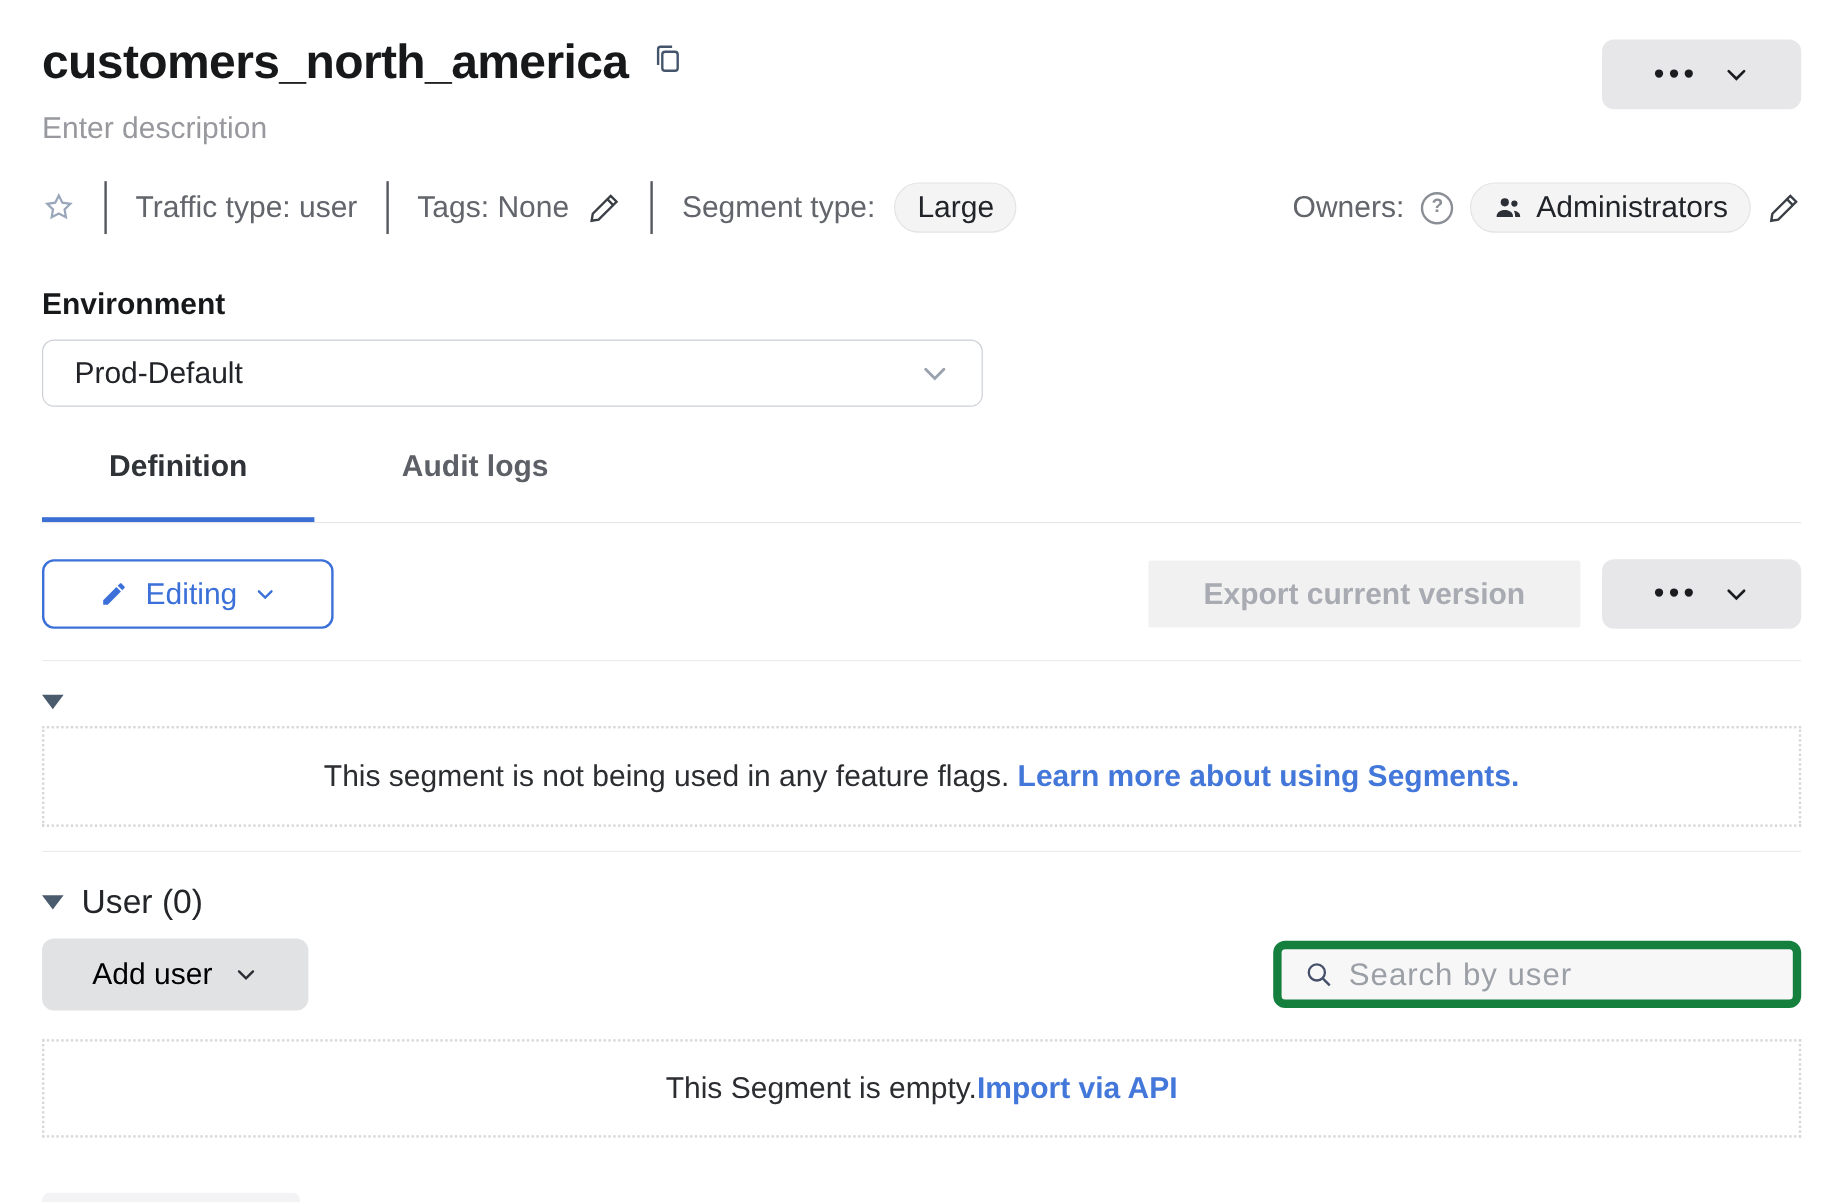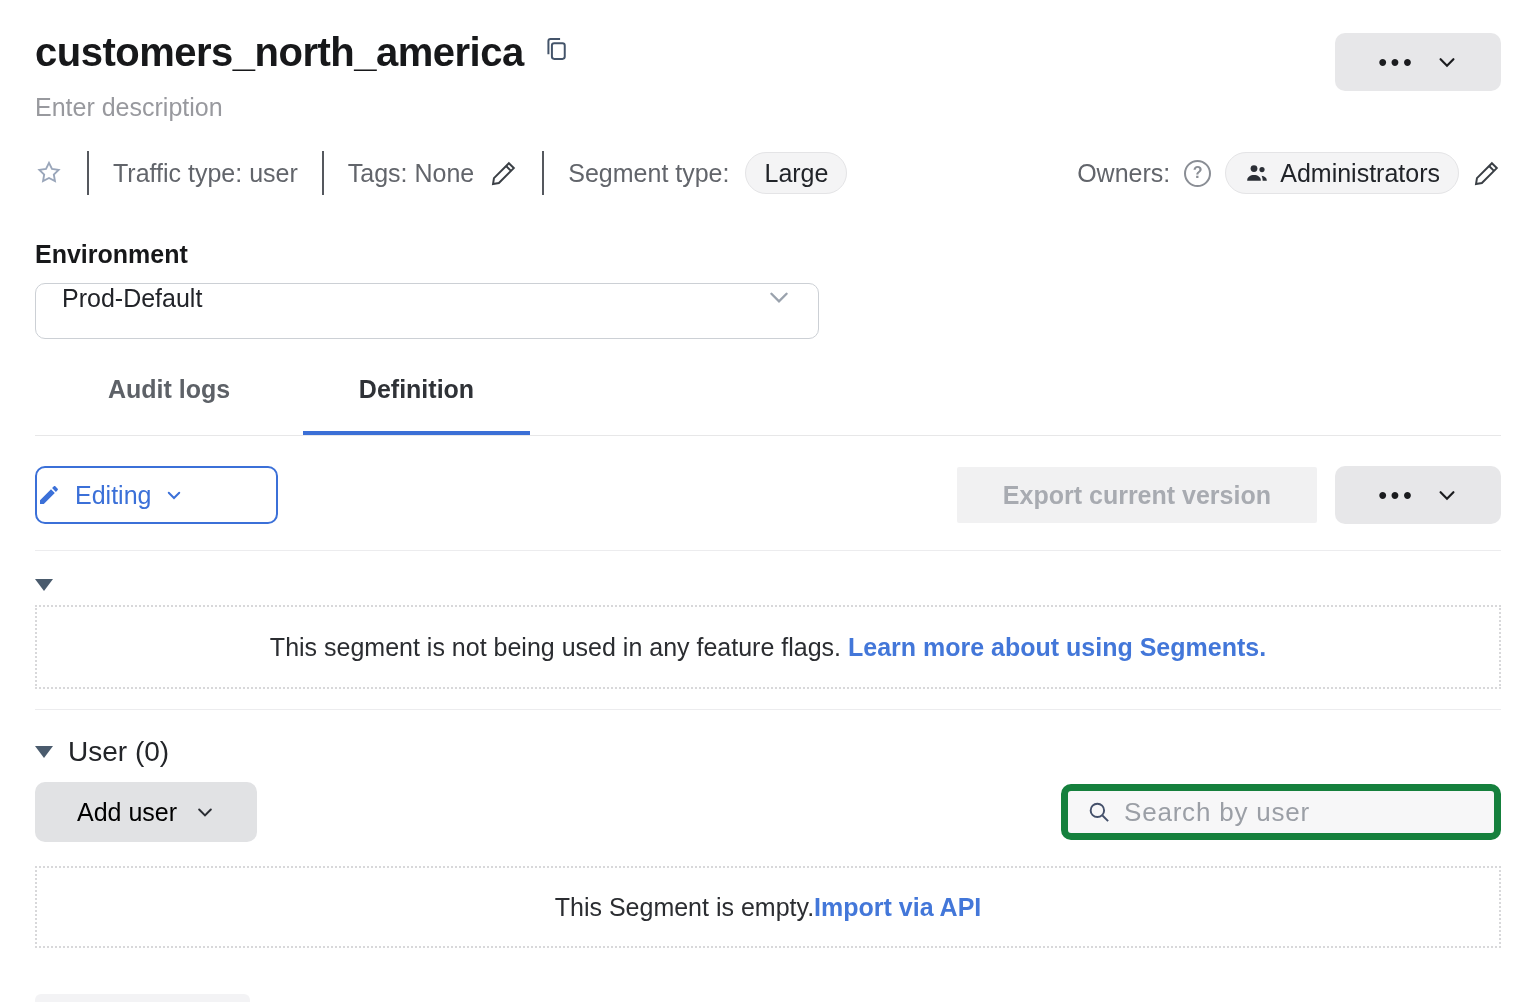--- a/index.html
+++ b/index.html
@@ -31,37 +31,37 @@
 
   .more-btn { position:absolute; top:33px; right:35px; width:166px; height:58px;
     background:#e7e7e9; border:none; border-radius:10px; display:flex; align-items:center;
     justify-content:center; gap:20px; cursor:pointer; }
   .dots { font-size:24px; font-weight:700; letter-spacing:4px; color:#1b1c1f; line-height:1; }
   .chev { width:22px; height:22px; color:#1b1c1f; }
 
   
   .env-label { margin-top:44px; font-size:25px; font-weight:700; color:#17181a; }
   .env-select { margin-top:14px; width:784px; height:56px; border:1px solid #ccd0d5;
-    border-radius:10px; display:flex; padding:0 26px; cursor:pointer; }
+    border-radius:10px; display:flex; align-items:center; padding:0 26px; cursor:pointer; }
   .env-select .value { font-size:25px; color:#212328; flex:1; }
   .env-select .chev { color:#9aa2ad; width:26px; height:26px; }
 
   
   .tabs { margin-top:36px; display:flex; border-bottom:1px solid #e7e7e8; }
   .tab { height:60px; display:flex; align-items:flex-start; justify-content:center;
     font-size:25px; font-weight:600; cursor:pointer; }
   .tab.active { color:#2f3237; border-bottom:4px solid #3b6fd6; margin-bottom:-2px; }
   .tab.inactive { color:#5d6167; }
   .tab-definition { width:227px; }
   .tab-audit { width:268px; }
 
   
   .toolbar { margin-top:30px; display:flex; align-items:center; }
   .editing-btn { width:243px; height:58px; background:#ffffff; border:2px solid #3b70d8;
-    border-radius:10px; display:flex; align-items:center; justify-content:flex-start; gap:14px;
+    border-radius:10px; display:flex; align-items:center; justify-content:center; gap:14px;
     color:#3b70d8; font-size:25px; font-weight:500; cursor:pointer; }
   .editing-btn .pencil-fill { width:24px; height:24px; }
   .editing-btn .chev { width:18px; height:18px; color:#3b70d8; }
   .toolbar-right { margin-left:auto; display:flex; align-items:center; gap:18px; }
   .export-btn { height:56px; padding:0 46px; background:#f1f1f2; border:none; border-radius:2px;
     font-size:25px; font-weight:600; color:#a8abb1; cursor:default; }
   .more-btn2 { position:static; }
 
   .h-divider { margin-top:26px; height:1px; background:#ececee; width:1466px; }
 
@@ -177,22 +177,22 @@
   <div class="env-select">
     <span class="value">Prod-Default</span>
     <span class="chev">
       <svg viewBox="0 0 24 24" fill="none" stroke="currentColor" stroke-width="2.2" stroke-linecap="round" width="26" height="26">
           <path d="M5 9l7 7 7-7"></path>
         </svg>
     </span>
   </div>
 
   <div class="tabs">
+    <div class="tab tab-definition active">Definition</div>
     <div class="tab tab-audit inactive">Audit logs</div>
-    <div class="tab tab-definition active">Definition</div>
   </div>
 
   <div class="toolbar">
     <button class="editing-btn">
       <span class="pencil-fill">
         <svg viewBox="0 0 24 24" fill="#3b70d8" width="24" height="24">
           <path d="M3 17.2V21h3.8L17.8 10 14 6.2 3 17.2zM20.7 7.1c.4-.4.4-1 0-1.4l-2.4-2.4c-.4-.4-1-.4-1.4 0l-1.8 1.8 3.8 3.8 1.8-1.8z"></path>
         </svg>
       </span>
       <span>Editing</span>

